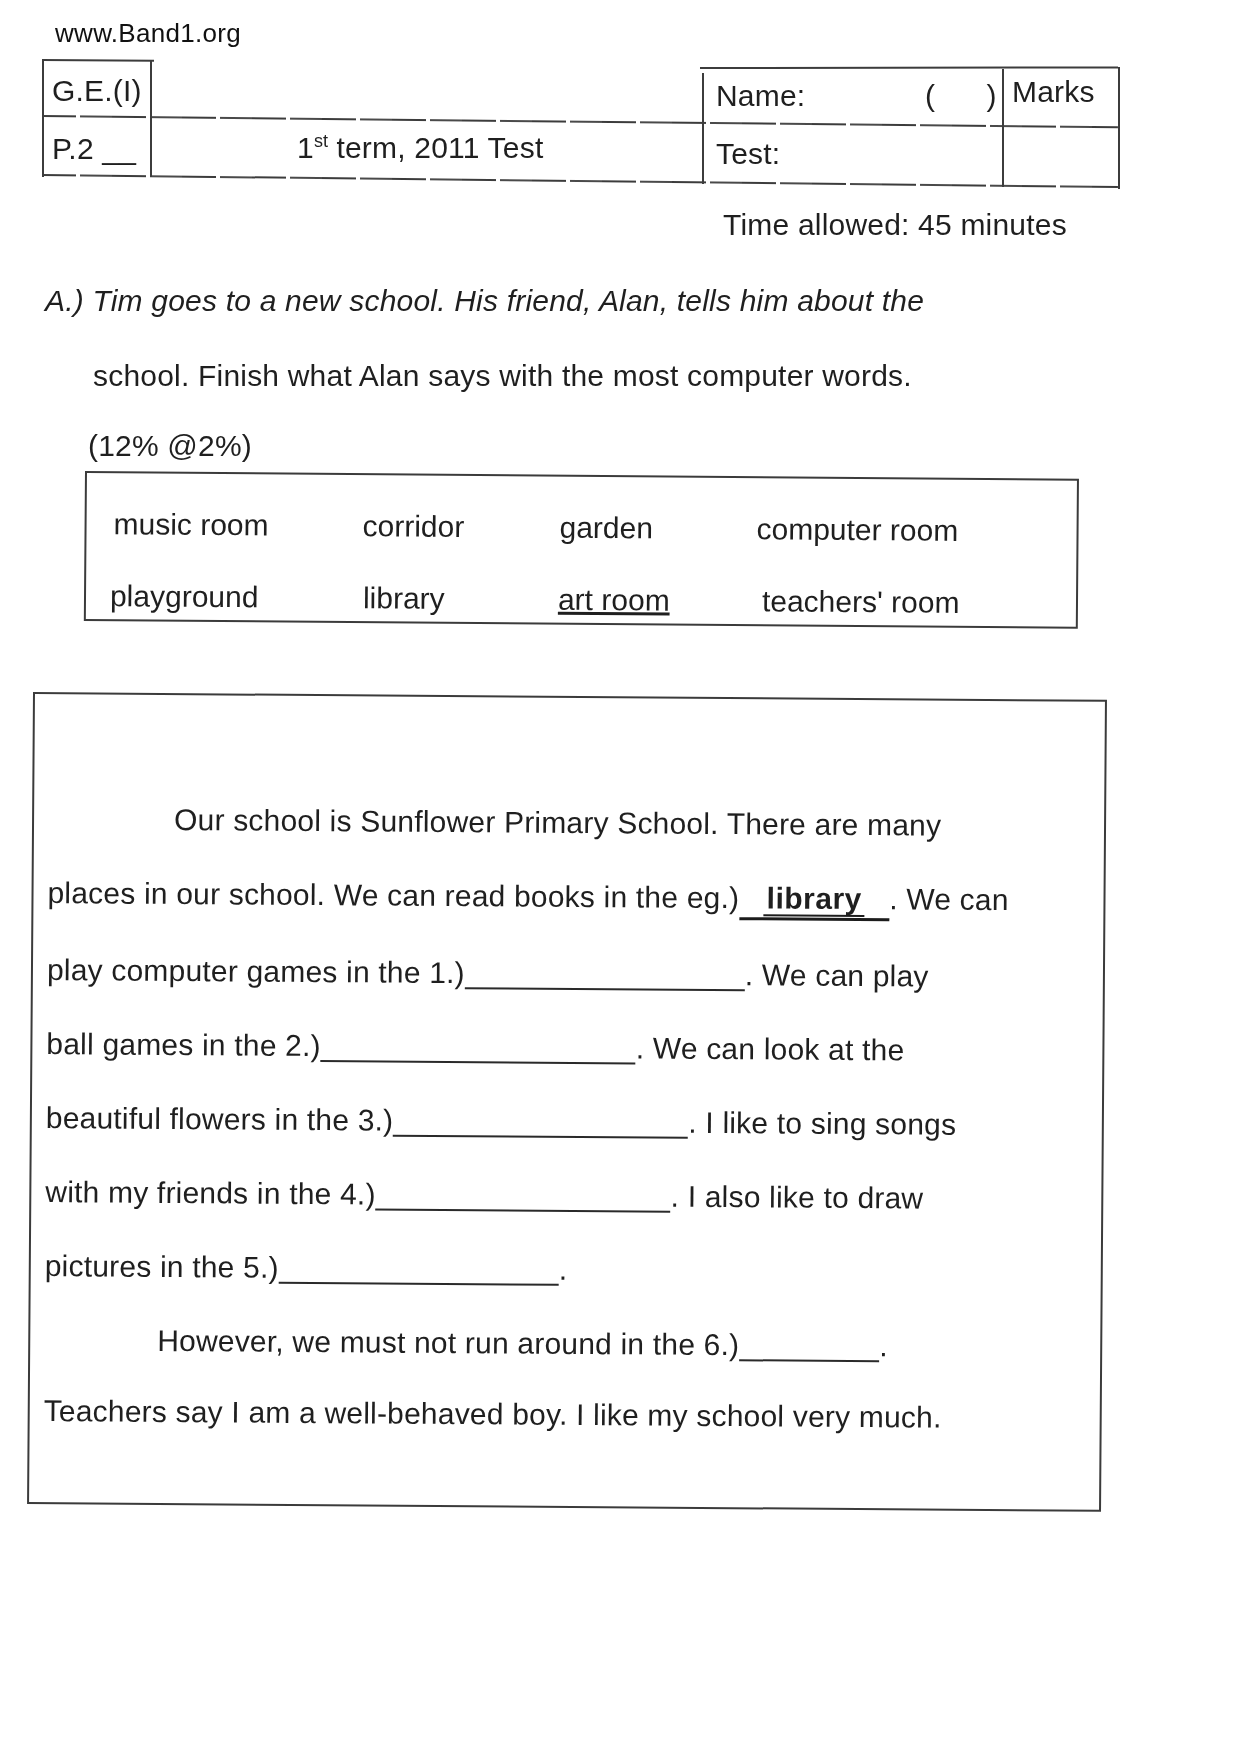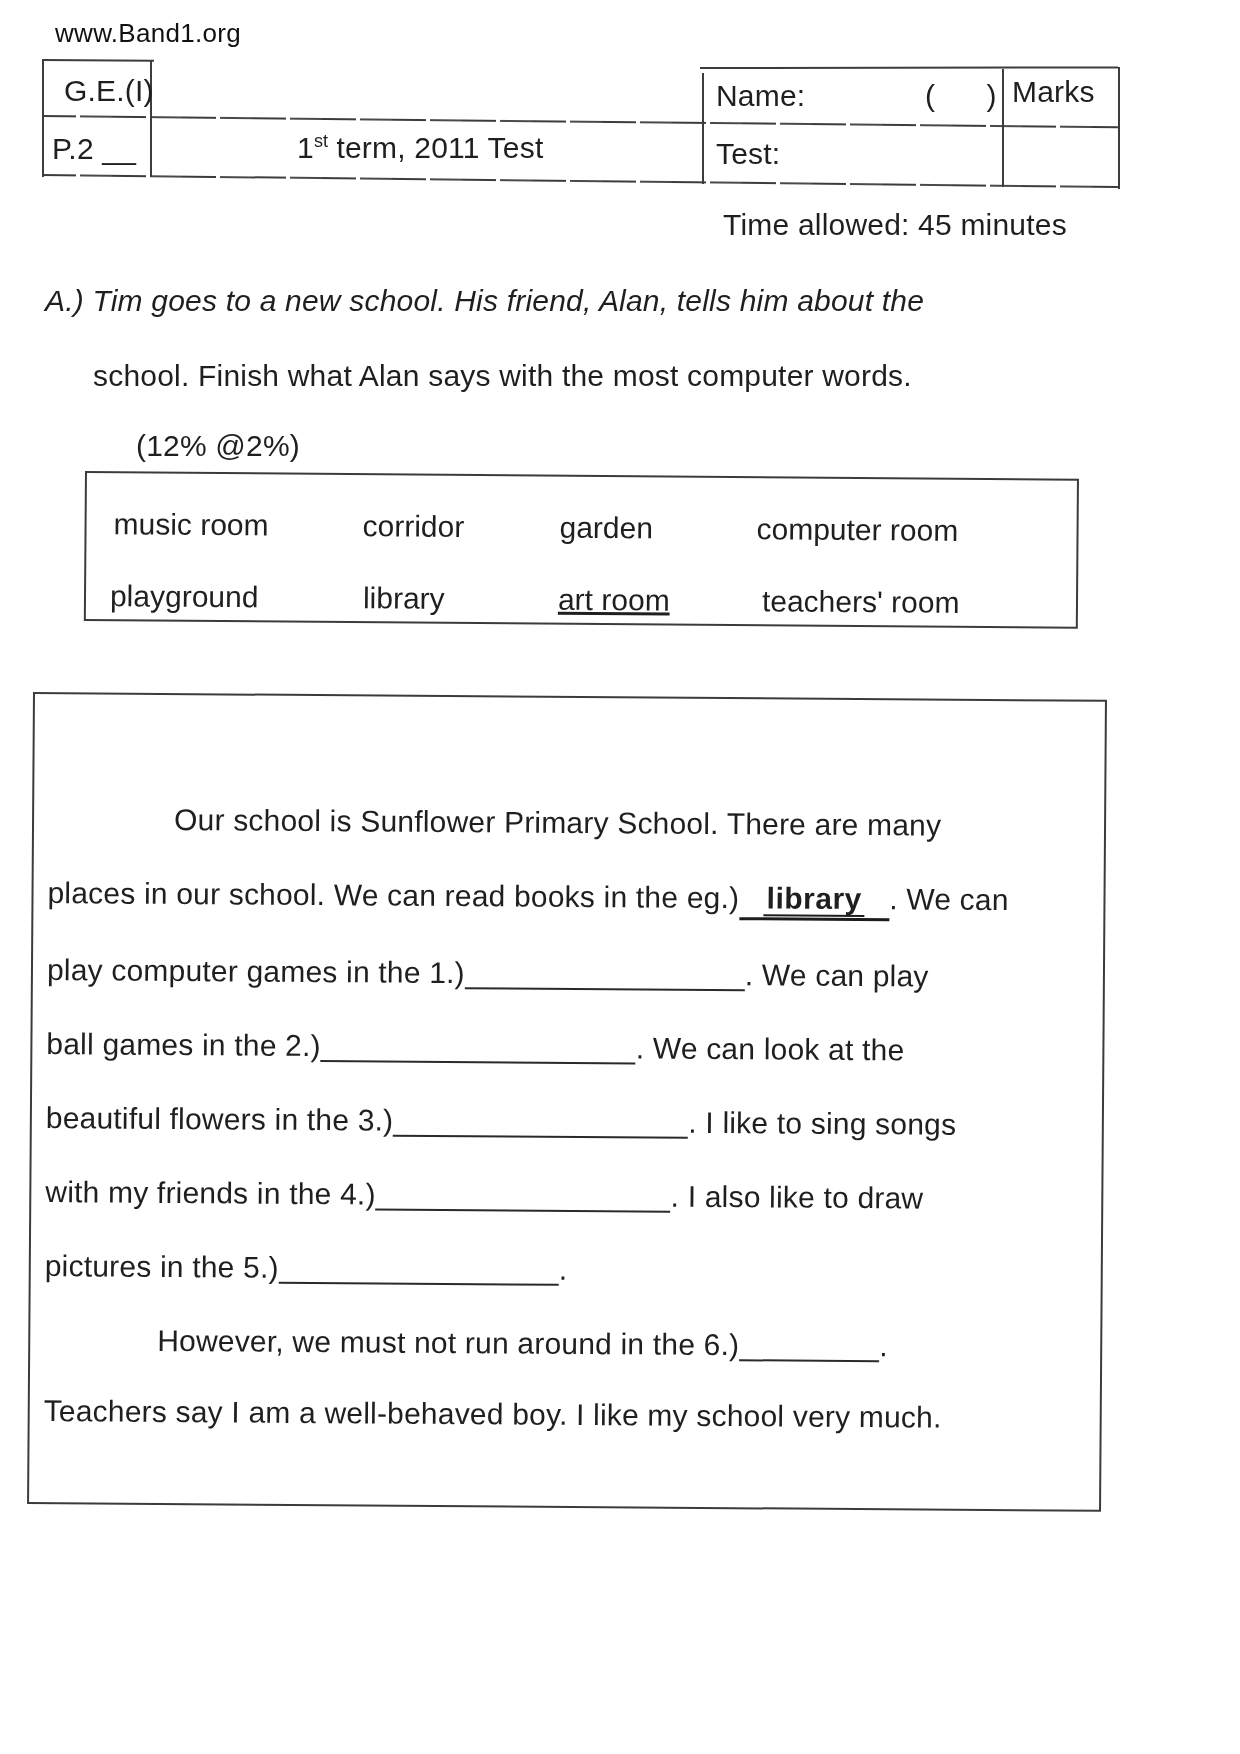--- a/index.html
+++ b/index.html
@@ -34,33 +34,33 @@
 <div class="rule hline" style="left:42px;top:59px;width:112px;transform:rotate(.4deg);"></div>
 <div class="rule hline faded" style="left:42px;top:115px;width:1076px;transform:rotate(.6deg);"></div>
 <div class="rule hline faded" style="left:42px;top:174px;width:1076px;transform:rotate(.64deg);"></div>
 <div class="rule hline" style="left:700px;top:67px;width:418px;transform:rotate(-.08deg);"></div>
 <div class="rule vline" style="left:42px;top:60px;height:117px;"></div>
 <div class="rule vline" style="left:150px;top:60px;height:117px;"></div>
 <div class="rule vline" style="left:702px;top:73px;height:111px;"></div>
 <div class="rule vline" style="left:1002px;top:69px;height:118px;"></div>
 <div class="rule vline" style="left:1118px;top:67px;height:122px;"></div>
 
-<div class="txt" style="left:64px;top:74px;text-align:center;">G.E.(I)</div>
+<div class="txt" style="left:52px;top:74px;text-align:center;">G.E.(I)</div>
 <div class="txt" style="left:52px;top:132px;">P.2 __</div>
 <div class="txt" style="left:297px;top:131px;"><span>1</span><span class="sup">st</span><span> term, 2011 Test</span></div>
 <div class="txt" style="left:716px;top:79px;">Name:</div>
 <div class="txt" style="left:925px;top:79px;">(      )</div>
 <div class="txt" style="left:1012px;top:75px;">Marks</div>
 <div class="txt" style="left:716px;top:137px;">Test:</div>
 
 <div class="txt" style="left:723px;top:208px;">Time allowed: 45 minutes</div>
 
 <div class="txt" style="left:45px;top:284px;font-style:italic;">A.) Tim goes to a new school. His friend, Alan, tells him about the</div>
 <div class="txt" style="left:93px;top:359px;">school. Finish what Alan says with the most computer words.</div>
-<div class="txt" style="left:88px;top:429px;margin-left:48px;">(12% @2%)</div>
+<div class="txt" style="left:88px;top:429px;">(12% @2%)</div>
 
 <div class="box" style="left:85px;top:471px;width:990px;height:146px;transform:rotate(.45deg);">
   <div class="bank-word" style="left:27px;top:34px;">music room</div>
   <div class="bank-word" style="left:276px;top:34px;">corridor</div>
   <div class="bank-word" style="left:473px;top:34px;">garden</div>
   <div class="bank-word" style="left:670px;top:34px;">computer room</div>
   <div class="bank-word" style="left:24px;top:106px;">playground</div>
   <div class="bank-word" style="left:277px;top:106px;">library</div>
   <div class="bank-word" style="left:472px;top:106px;text-decoration:underline;">art room</div>
   <div class="bank-word" style="left:676px;top:106px;">teachers' room</div>

